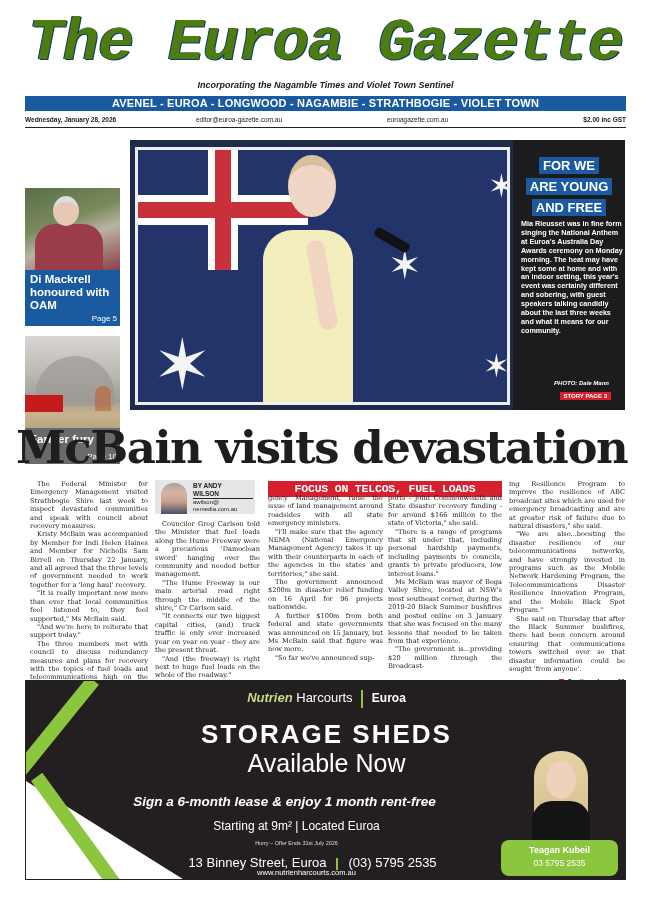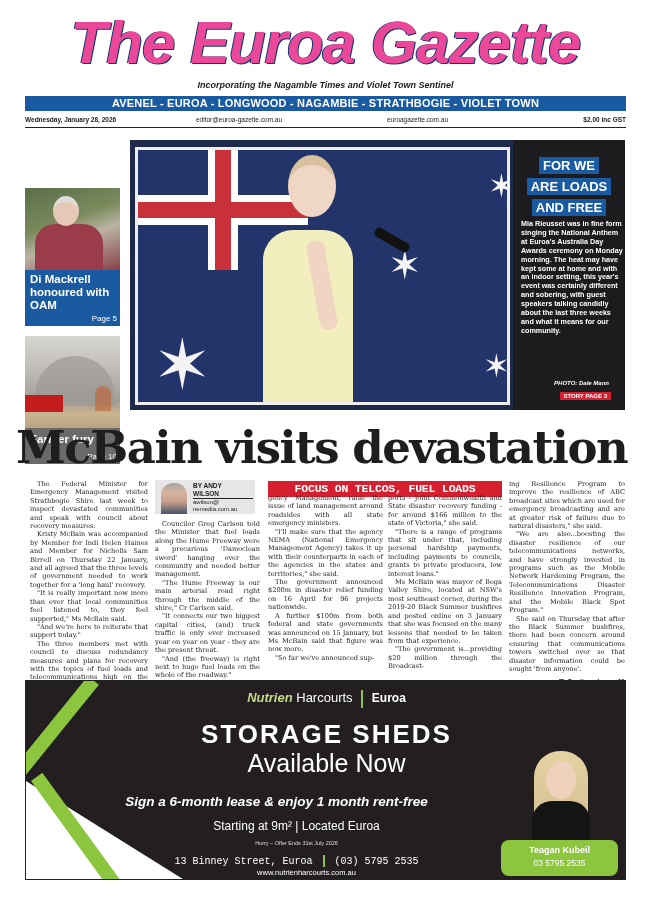--- a/index.html
+++ b/index.html
@@ -2,22 +2,22 @@
 <html><head>
   <meta charset="utf-8">
   <style>
     * { box-sizing: border-box; margin: 0; padding: 0; }
     html, body { width: 651px; height: 918px; background: #fff; overflow: hidden; }
     body { position: relative; font-family: "DejaVu Serif", serif; color: #222; }
 
     
     .masthead { position: absolute; left: 0; top: 8px; width: 651px; text-align: center; }
     .masthead-title {
-      font-family: Liberation Sans, sans-serif; font-weight: bold; font-size: 60px;
-      color: #ec4899; letter-spacing: -1px; line-height: 70px;
+      font-family: Liberation Mono, monospace; font-weight: bold; font-size: 60px;
+      color: #4d7c0f; letter-spacing: -1px; line-height: 70px;
       text-shadow: 1px 1px 0 #0d3a72, -1px 0 0 #0d3a72;
       font-style: italic;
     }
     .tagline {
       position: absolute; left: 0; top: 80px; width: 651px; text-align: center;
       font-family: "Liberation Sans", sans-serif; font-size: 9px; font-weight: bold; font-style: italic; color: #222;
     }
     .townbar {
       position: absolute; left: 25px; top: 96px; width: 601px; height: 15px;
       background: #1a5aa0; color: #fff; text-align: center;
@@ -98,24 +98,24 @@
     .ad { position: absolute; left: 25px; top: 680px; width: 601px; height: 200px; background: #231f20; overflow: hidden; border: 1px solid #222; }
     .ad-white-tri { position: absolute; left: 0; top: 100px; width: 0; height: 0; border-left: 160px solid #fff; border-top: 100px solid transparent; }
     .ad-green-stripe1 { position: absolute; left: -25px; top: -5px; width: 14px; height: 135px; background: #8cc63f; transform: rotate(39deg); transform-origin: top left; left: 62px; }
     .ad-green-stripe2 { position: absolute; left: 5px; top: 100px; width: 14px; height: 135px; background: #8cc63f; transform: rotate(-36deg); transform-origin: top left; }
     .ad-logo { position: absolute; left: 0; top: 9px; width: 601px; text-align: center; font-family: "Liberation Sans", sans-serif; font-size: 13px; color: #fff; }
     .ad-logo .nutrien { color: #c6d98a; font-style: italic; font-weight: bold; }
     .ad-logo .sep { display: inline-block; width: 2px; height: 18px; background: #8cc63f; vertical-align: middle; margin: 0 5px; }
     .ad-logo .euroa { font-weight: bold; font-size: 12px; }
     .ad-title { position: absolute; left: 0; top: 38px; width: 601px; text-align: center; font-family: "Liberation Sans", sans-serif; font-weight: bold; font-size: 26px; letter-spacing: 2px; color: #fff; line-height: 30px; }
     .ad-sub { position: absolute; left: 0; top: 67px; width: 601px; text-align: center; font-family: "Liberation Sans", sans-serif; font-size: 25px; color: #fff; line-height: 30px; }
-    .ad-offer { position: absolute; left: 0; top: 113px; width: 601px; text-align: center; font-family: "Liberation Sans", sans-serif; font-weight: bold; font-style: italic; font-size: 13.5px; color: #fff; padding-right: 120px; padding-left: 20px; }
+    .ad-offer { position: absolute; left: 8px; top: 113px; width: 601px; text-align: center; font-family: "Liberation Sans", sans-serif; font-weight: bold; font-style: italic; font-size: 13.5px; color: #fff; padding-right: 120px; padding-left: 20px; }
     .ad-start { position: absolute; left: 0; top: 138px; width: 601px; text-align: center; font-family: "Liberation Sans", sans-serif; font-size: 12px; color: #fff; padding-right: 100px; padding-left: 40px; }
     .ad-hurry { position: absolute; left: 0; top: 159px; width: 601px; text-align: center; font-family: "Liberation Sans", sans-serif; font-size: 5.5px; color: #ddd; padding-right: 100px; padding-left: 40px; }
-    .ad-addr { position: absolute; left: 0; top: 174px; width: 601px; text-align: center; font-family: Liberation Mono, monospace; font-size: 10px; color: #fff; padding-right: 100px; padding-left: 40px; }
+    .ad-addr { position: absolute; left: 16px; top: 174px; width: 601px; text-align: center; font-family: Liberation Sans, sans-serif; font-size: 13px; color: #fff; padding-right: 100px; padding-left: 40px; }
     .ad-addr .bar { display: inline-block; width: 2px; height: 12px; background: #8cc63f; vertical-align: middle; margin: 0 10px; }
     .ad-web { position: absolute; left: 0; top: 187px; width: 601px; text-align: center; font-family: "Liberation Sans", sans-serif; font-size: 7.5px; color: #fff; padding-right: 80px; padding-left: 40px; }
     .agent-photo { position: absolute; left: 500px; top: 70px; width: 70px; height: 110px; }
     .agent-hair { position: absolute; left: 8px; top: 0; width: 54px; height: 100px; background: linear-gradient(180deg, #e6d3a4 0%, #cdb888 100%); border-radius: 26px 26px 10px 10px; }
     .agent-face { position: absolute; left: 20px; top: 10px; width: 30px; height: 38px; background: #f0d2bc; border-radius: 50%; }
     .agent-shirt { position: absolute; left: 6px; top: 50px; width: 58px; height: 60px; background: #141414; border-radius: 20px 20px 0 0; }
     .agent-card { position: absolute; left: 475px; top: 159px; width: 117px; height: 36px; background: #8cc63f; border-radius: 8px; text-align: center; font-family: "Liberation Sans", sans-serif; color: #fff; }
     .agent-card .name { font-weight: bold; font-size: 9px; margin-top: 5px; }
     .agent-card .phone { font-size: 8.5px; margin-top: 3px; }
   </style>
@@ -172,21 +172,21 @@
     <div class="star" style="left:350px;top:20px;font-size:32px;">✶</div>
     <div class="star" style="left:345px;top:200px;font-size:32px;">✶</div>
     <div class="singer-body"></div>
     <div class="singer-head"></div>
     <div class="singer-arm"></div>
     <div class="mic"></div>
   </div>
   <div class="photo-side">
     <div class="side-head">
       <span>FOR WE</span><br>
-      <span>ARE LOADS</span><br>
+      <span>ARE YOUNG</span><br>
       <span>AND FREE</span>
     </div>
     <div class="side-text">Mia Rieusset was in fine form singing the National Anthem at Euroa's Australia Day Awards ceremony on Monday morning. The heat may have kept some at home and with an indoor setting, this year's event was certainly different and sobering, with guest speakers talking candidly about the last three weeks and what it means for our community.</div>
     <div class="side-credit">PHOTO: Dale Mann</div>
     <div class="story-badge">STORY PAGE 3</div>
   </div>
 </div>
 
 <h1 class="main-headline">McBain visits devastation</h1>
 

